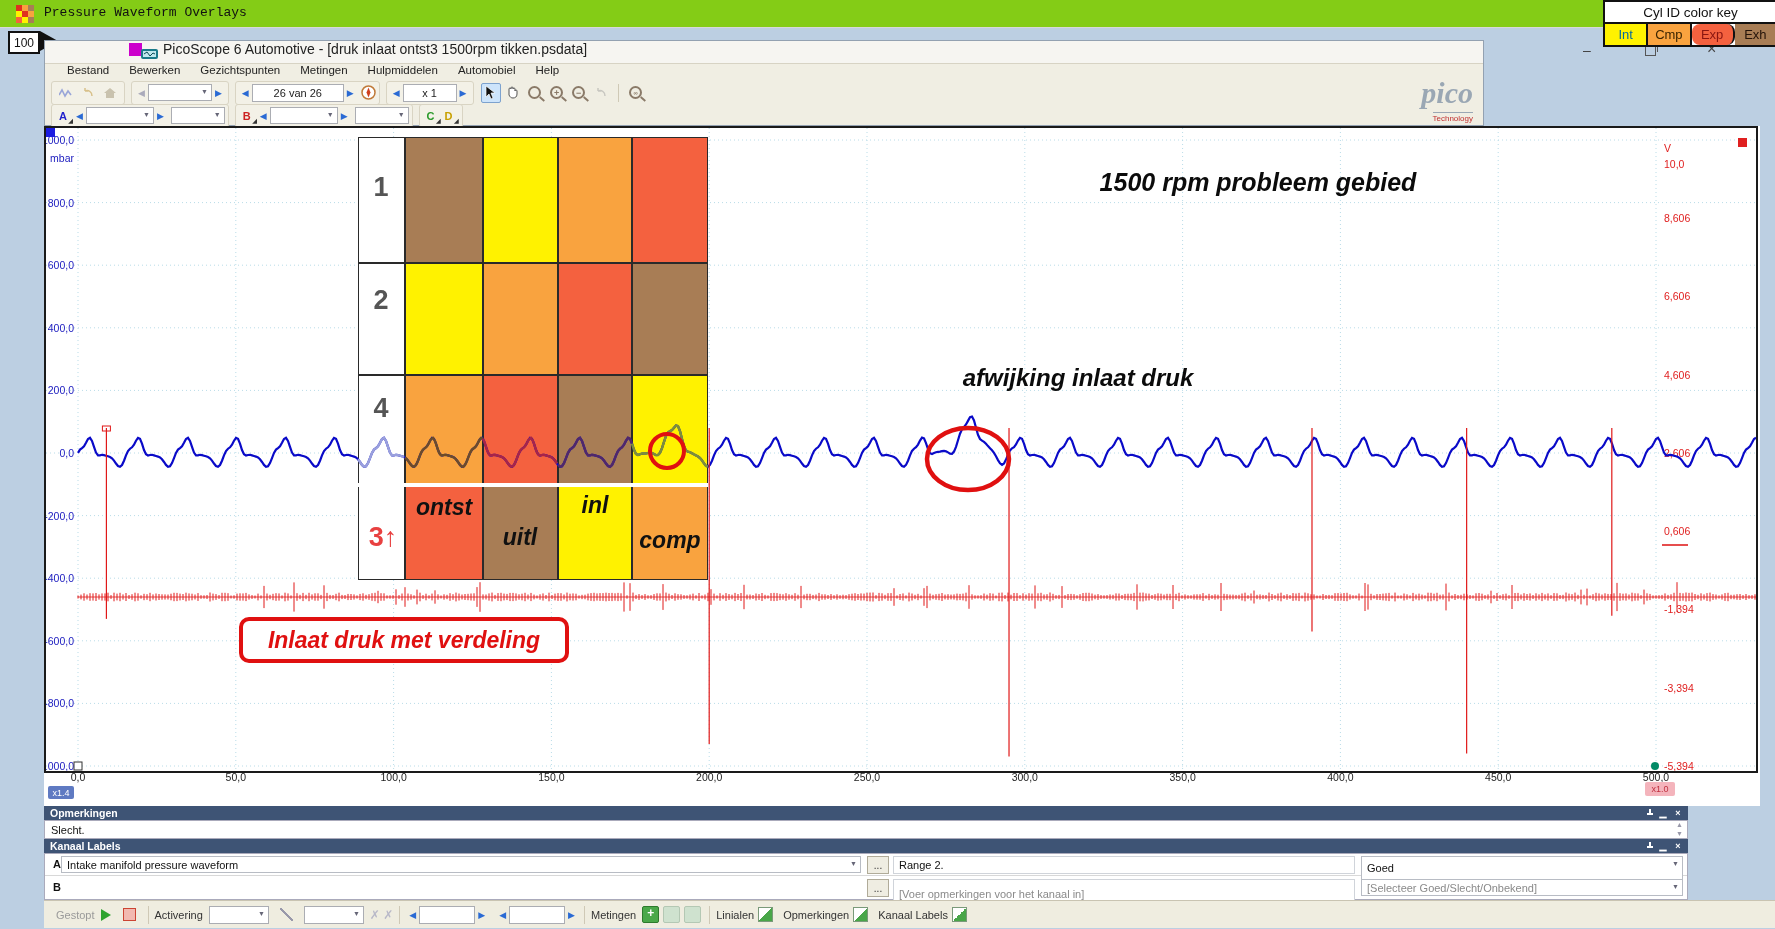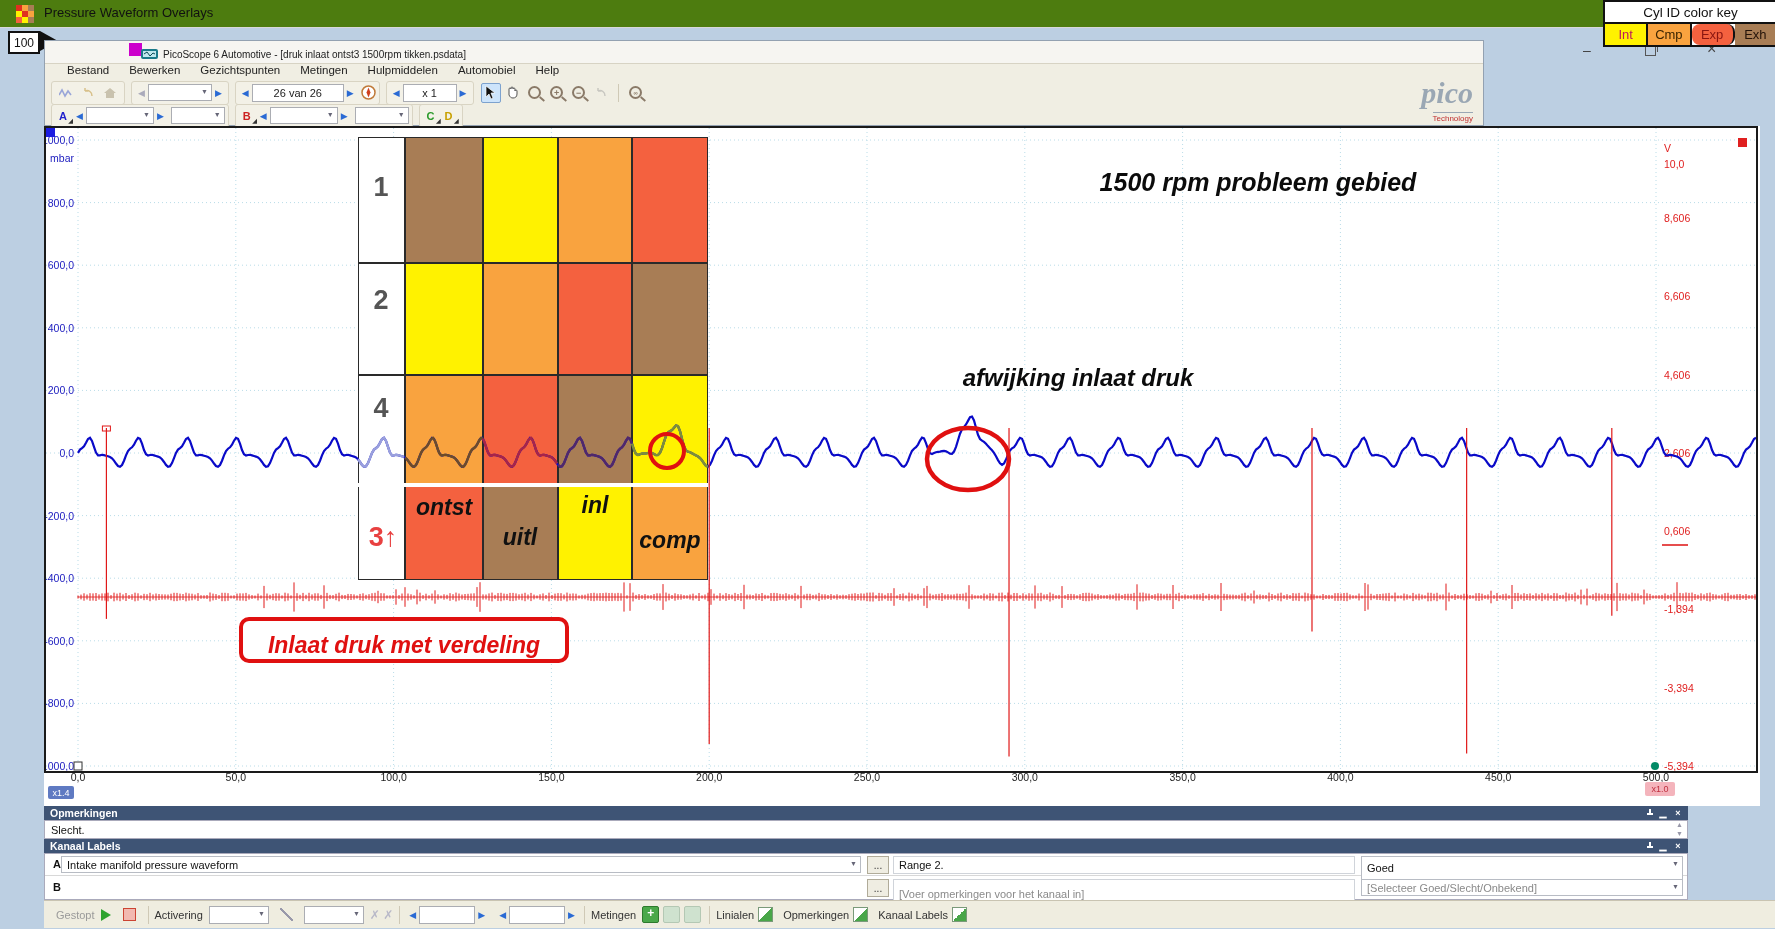--- a/index.html
+++ b/index.html
@@ -1,30 +1,30 @@
 <!DOCTYPE html>
 <html><head>
 <meta charset="utf-8">
 <style>
   html,body{margin:0;padding:0;background:#8fa3b8;}
   #root{position:relative;width:1775px;height:929px;overflow:hidden;
         font-family:"Liberation Sans",sans-serif;background:#bccfe2;}
   .abs{position:absolute;}
   
-  .ovl-title{position:absolute;left:0;top:0;width:1611px;height:27px;background:#4d7c0f;
-             border-bottom:1px solid #d8d8d8;}
+  .ovl-title{position:absolute;left:0;top:0;width:1611px;height:27px;background:#84cc16;
+             border-bottom:1px solid #d8d8d8;font-family:Liberation Mono, monospace;}
   .ovl-title span{position:absolute;left:44px;top:5px;font-size:13px;color:#111;}
   .winglyph{position:absolute;top:42px;font-size:14px;color:#444;cursor:default;}
   .restore-box{position:absolute;top:46px;width:9px;height:8px;border:1px solid #555;background:transparent;}
   .restore-box::after{content:"";position:absolute;left:2px;top:-4px;width:9px;height:8px;border:1px solid #555;border-bottom:none;border-left:none;}
   
   .pw{position:absolute;left:44px;top:40px;width:1440px;height:86px;background:#f0eee3;
       border:1px solid #93a1b1;box-sizing:border-box;}
   .pw-title{position:absolute;left:0;top:0;width:100%;height:22px;background:#f6f5f1;border-bottom:1px solid #d7d3c4;}
-  .pw-title .txt{position:absolute;left:118px;top:8px;font-size:10px;color:#222;}
+  .pw-title .txt{position:absolute;left:118px;top:0;font-size:14px;color:#222;}
   .menubar{position:absolute;left:0;top:22px;width:100%;height:17px;display:flex;gap:0;padding-left:12px;box-sizing:border-box;}
   .menubar span{font-size:11.5px;color:#222;padding:1px 10px;}
   .tb1{position:absolute;left:0;top:39px;width:100%;height:25px;display:flex;align-items:center;padding-left:6px;box-sizing:border-box;}
   .tb2{position:absolute;left:0;top:64px;width:100%;height:22px;display:flex;align-items:center;padding-left:6px;box-sizing:border-box;border-bottom:1px solid #cfc9b6;}
   .tbtn{height:18px;min-width:18px;display:flex;align-items:center;justify-content:center;margin:0 1px;
         border:1px solid transparent;border-radius:2px;font-size:10px;color:#555;}
   .tbtn.sel{background:#cde4fb;border-color:#7da2ce;}
   .navarr{color:#2a6ad4;font-size:9px;padding:0 3px;}
   .navarr.dis{color:#aab;}
   .wbox{background:#fff;border:1px solid #abadb3;height:16px;display:flex;align-items:center;justify-content:center;
@@ -330,33 +330,33 @@
         <line x1="1422.64" y1="302" x2="1422.64" y2="627.48" stroke="#e01818" stroke-width="1.2"></line>
         <line x1="1567.816" y1="302" x2="1567.816" y2="489.76" stroke="#e01818" stroke-width="1.2"></line>
         <ellipse cx="924" cy="333" rx="41" ry="31" stroke="#e01010" stroke-width="4.5" fill="none"></ellipse>
         <circle cx="623" cy="325" r="17" stroke="#e01010" stroke-width="4" fill="none"></circle>
         <rect x="1" y="1" width="1712" height="645" fill="none" stroke="#1a1a1a" stroke-width="2"></rect>
       </svg>
 
     <div class="anno" style="left:1214px;top:42px;font-size:25px;">1500 rpm probleem gebied</div>
     <div class="anno" style="left:1034px;top:238px;font-size:24px;">afwijking inlaat druk</div>
     <div class="anno" style="left:360px;top:491px;width:322px;height:38px;border:4px solid #e01010;border-radius:10px;background:#fff;
-                display:flex;align-items:flex-end;justify-content:center;">
+                display:flex;align-items:center;justify-content:center;">
       <span style="color:#e01010;font-size:23px;">Inlaat druk met verdeling</span>
     </div>
 
     <div class="badge" style="left:4px;top:660px;width:26px;height:13px;background:#5f7ac2;color:#fff;">x1.4</div>
     <div class="abs" style="left:38px;top:660px;font-size:16px;color:#333;z-index:4;margin-top:16px;">ms</div>
     <div class="badge" style="left:1601px;top:656px;width:30px;height:14px;background:#f4b4bc;color:#c03040;">x1.0</div>
   </div>
 
   <div id="cyl-key">
     <div class="kt">Cyl ID color key</div>
     <div class="krow">
-      <div class="key-cell" style="background: rgb(255, 242, 0); color: #be185d;">Int</div>
+      <div class="key-cell" style="background: rgb(255, 242, 0); color: #0369a1;">Int</div>
       <div class="key-cell" style="background: rgb(249, 163, 63); color: rgb(58, 36, 0);">Cmp</div>
       <div class="key-cell" style="background: rgb(244, 97, 63); color: rgb(138, 21, 16); border-radius: 8px;">Exp</div>
       <div class="key-cell" style="background: rgb(168, 125, 85); color: rgb(36, 19, 9);">Exh</div>
     </div>
   </div>
 
   <div class="phead" style="top:806px;">
     <span class="pt">Opmerkingen</span>
     <span class="pinshape" style="right:34px;"></span>
     <span class="phico" style="right:20px;">▁</span>

